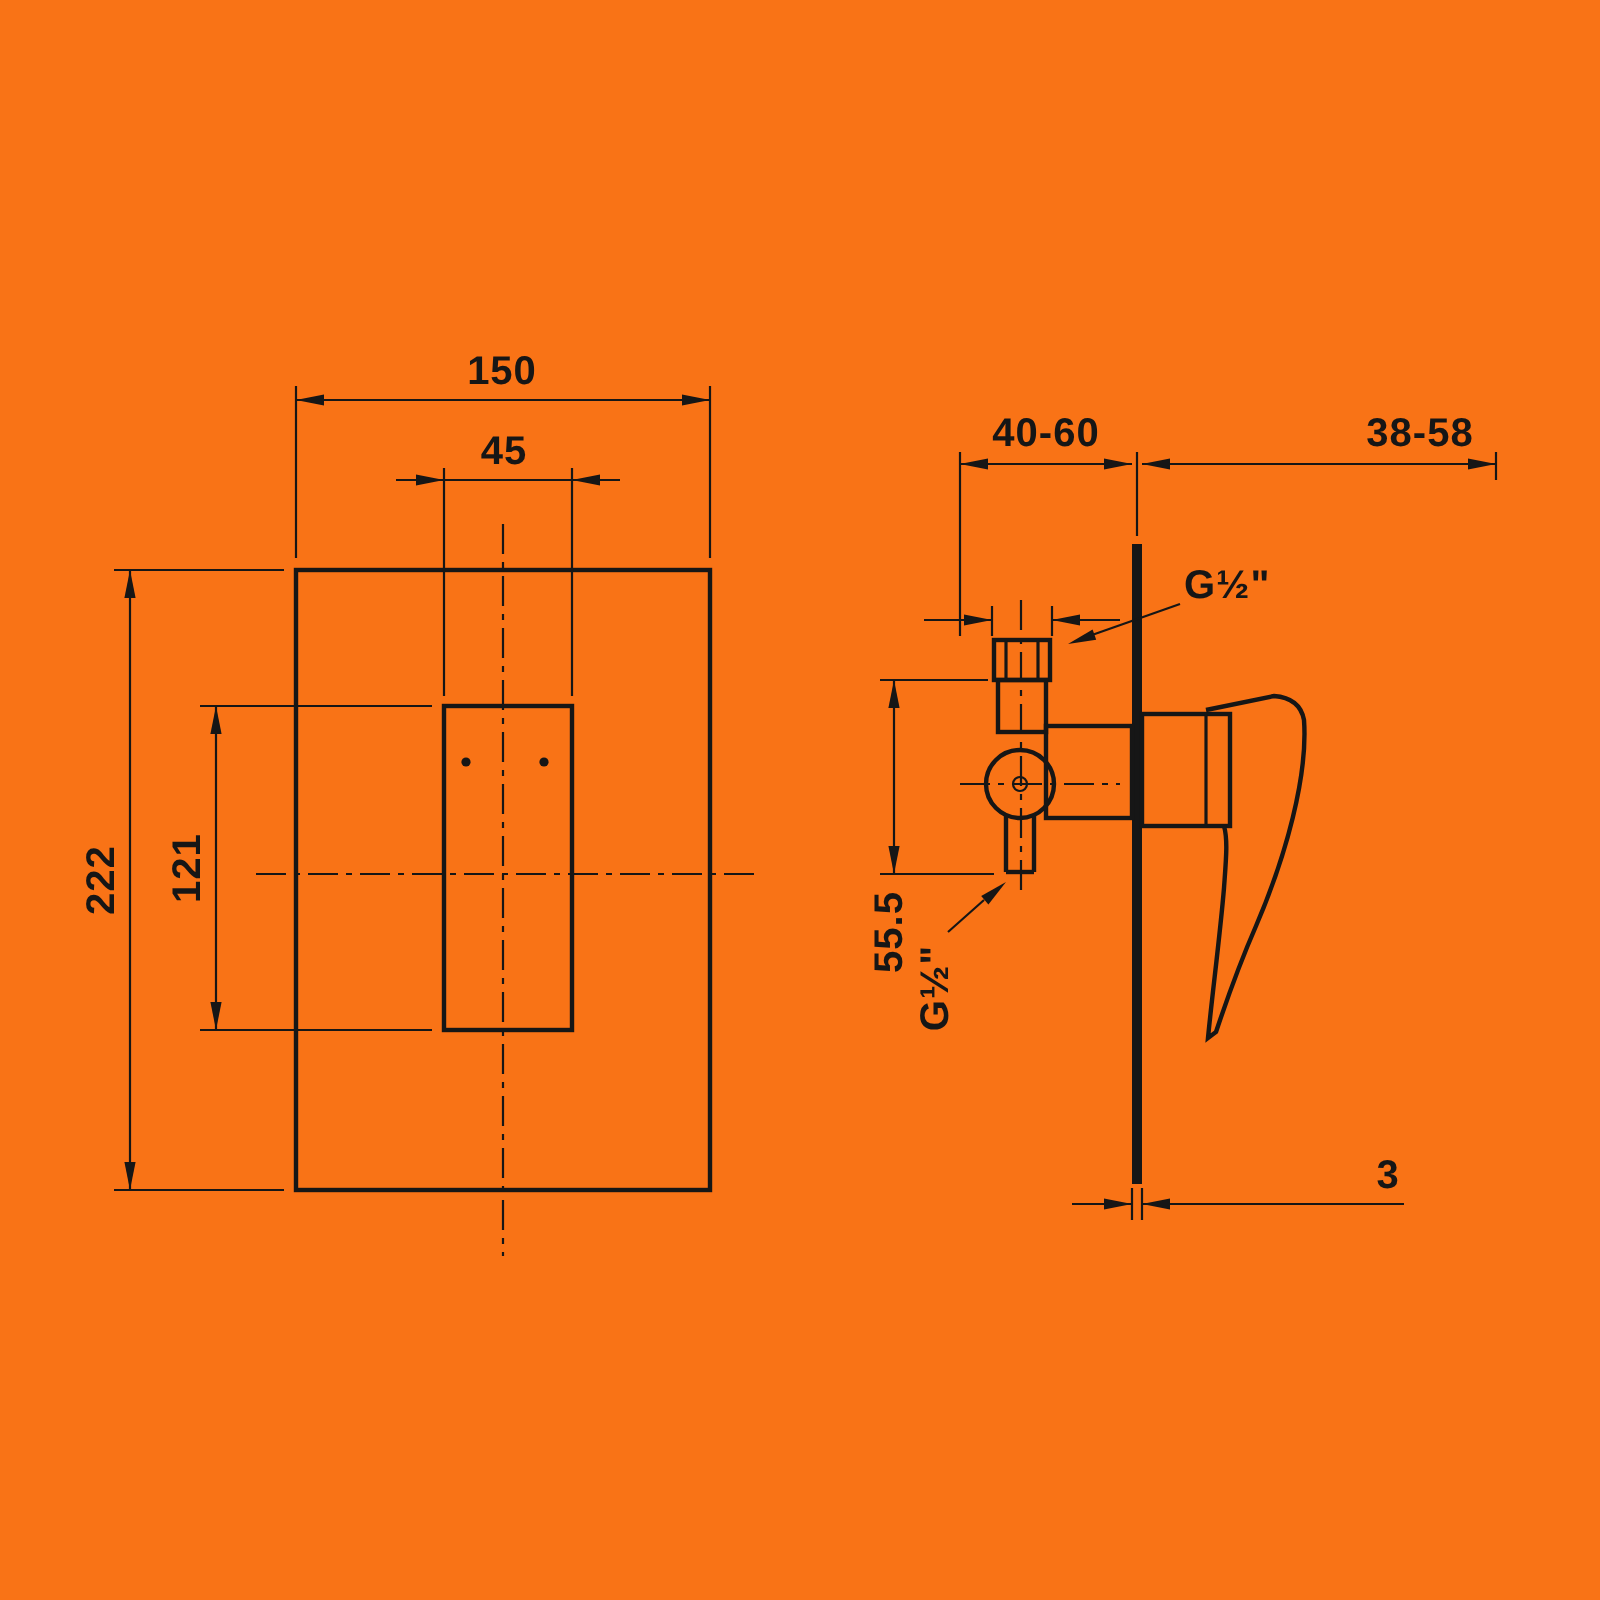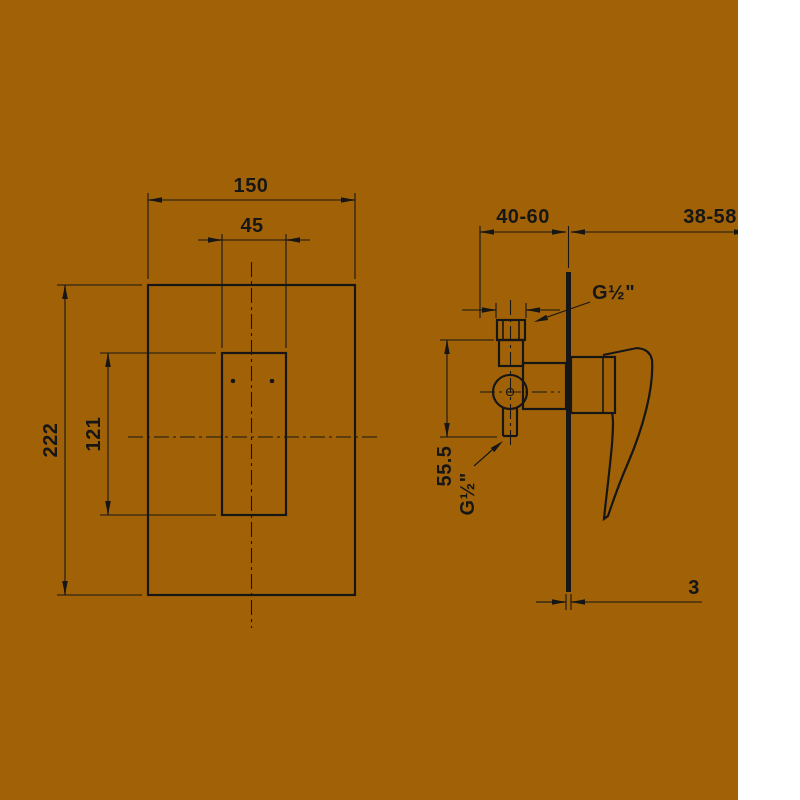--- a/index.html
+++ b/index.html
@@ -1,16 +1,16 @@
 <!DOCTYPE html>
 <html><head>
 <meta charset="utf-8">
 <style>
   html,body{margin:0;padding:0;background:#ffffff;}
-  .page{position:relative;width:738px;height:800px;background:#a16207;overflow:hidden;}
+  .page{position:relative;width:800px;height:800px;background:#f97316;overflow:hidden;}
   svg{display:block;}
   .thick{stroke:#161616;stroke-width:2.2;fill:none;stroke-linejoin:miter;}
   .mid{stroke:#161616;stroke-width:1.6;fill:none;}
   .dim{stroke:#161616;stroke-width:1.1;fill:none;}
   .center{stroke:#161616;stroke-width:1.1;fill:none;stroke-dasharray:15 4 3 4;}
   .arrow{fill:#161616;stroke:none;}
   .solid{fill:#161616;stroke:none;}
   text{font-family:"Liberation Sans", sans-serif;font-weight:bold;font-size:20px;fill:#161616;letter-spacing:0.5px;}
 </style>
 </head>

